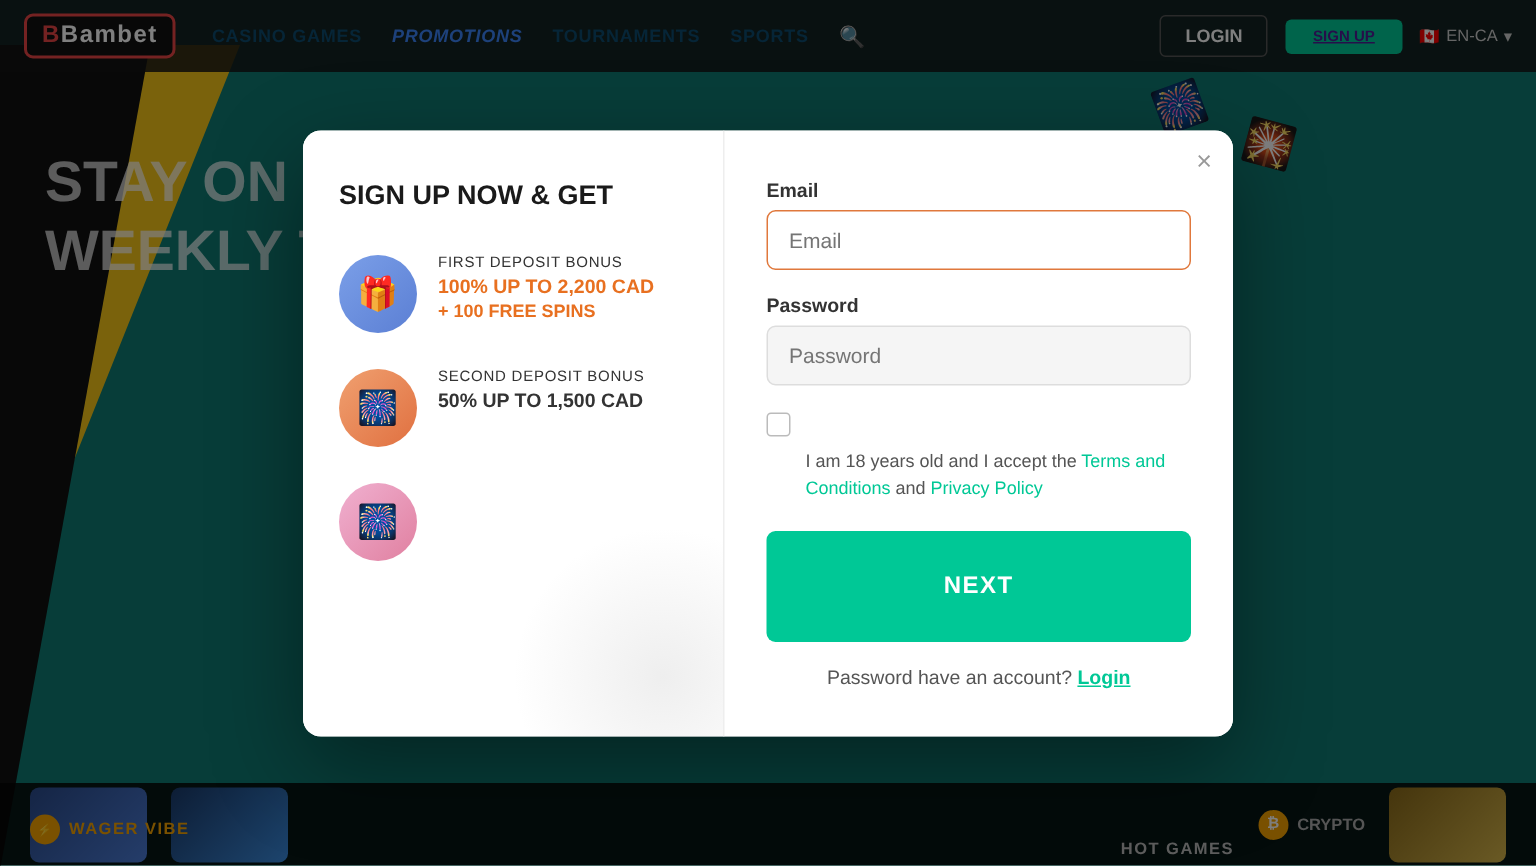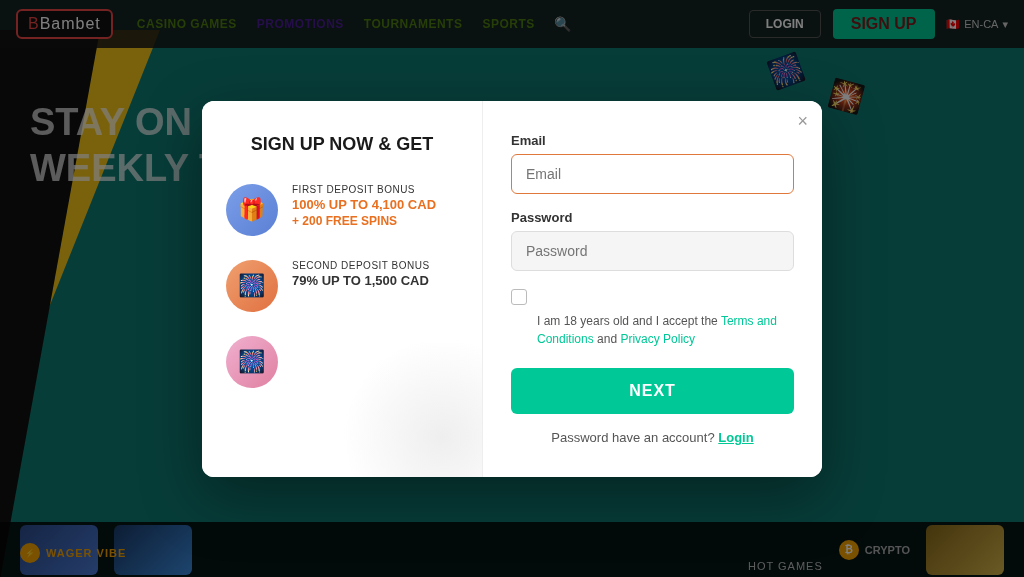--- a/index.html
+++ b/index.html
@@ -67,47 +67,48 @@
       z-index: 10;
       gap: 24px;
     }
 
     .navbar-logo {
       background: #111;
       border: 2px solid #e84545;
       border-radius: 6px;
       padding: 4px 10px;
       color: white;
-      font-weight: 400;
+      font-weight: 700;
       font-size: 16px;
       letter-spacing: 1px;
     }
 
     .navbar-logo span {
       color: #e84545;
     }
 
     .nav-links {
       display: flex;
       gap: 20px;
       flex: 1;
       align-items: center;
     }
 
     .nav-link {
-      color: #4d7c0f;
+      color: #0c4a6e;
       font-size: 12px;
       font-weight: 600;
       letter-spacing: 0.5px;
       text-transform: uppercase;
       cursor: pointer;
     }
 
     .nav-link.active {
-      color: #4c1d95;
+      color: #3b82f6;
+      font-style: italic;
     }
 
     .nav-right {
       display: flex;
       align-items: center;
       gap: 12px;
     }
 
     .btn-login {
       color: white;
@@ -115,28 +116,29 @@
       font-weight: 700;
       padding: 6px 16px;
       border: 1px solid #555;
       border-radius: 4px;
       cursor: pointer;
       background: transparent;
     }
 
     .btn-signup {
       background: #00c896;
-      color: #7f1d1d;
-      font-size: 16px;
+      color: #4c1d95;
+      font-size: 10px;
       font-weight: 700;
       padding: 6px 18px;
       border-radius: 4px;
       cursor: pointer;
       border: none;
       text-transform: uppercase;
+      text-decoration: underline;
     }
 
     .lang-badge {
       color: #ccc;
       font-size: 11px;
       display: flex;
       align-items: center;
       gap: 4px;
     }
 
@@ -202,21 +204,20 @@
       border-radius: 50%;
     }
 
     .modal-left-title {
       font-size: 18px;
       font-weight: 900;
       color: #1a1a1a;
       margin-bottom: 28px;
       text-transform: uppercase;
       line-height: 1.3;
-      text-align: center;
     }
 
     .bonus-item {
       display: flex;
       align-items: flex-start;
       gap: 14px;
       margin-bottom: 24px;
     }
 
     .bonus-icon {
@@ -347,21 +348,21 @@
       color: #00c896;
       text-decoration: none;
     }
 
     .btn-next {
       width: 100%;
       background: #00c896;
       color: white;
       font-size: 16px;
       font-weight: 900;
-      padding: 14px;
+      padding: 28px;
       border: none;
       border-radius: 6px;
       cursor: pointer;
       letter-spacing: 1px;
       text-transform: uppercase;
       margin-bottom: 16px;
     }
 
     .account-text {
       text-align: center;
@@ -471,21 +472,21 @@
     .game-thumb {
       width: 78px;
       height: 50px;
       border-radius: 6px;
       flex-shrink: 0;
     }
 
     .game-label {
       color: #bbb;
       font-size: 11px;
-      font-weight: 400;
+      font-weight: 700;
       text-transform: uppercase;
       letter-spacing: 1px;
       margin-top: 32px;
     }
 
     .spacer { flex: 1; }
   </style>
 </head>
 <body>
 
@@ -528,30 +529,30 @@
 
     <button class="modal-close">×</button>
 
     <div class="modal-left">
       <div class="modal-left-title">SIGN UP NOW &amp; GET</div>
 
       <div class="bonus-item">
         <div class="bonus-icon blue">🎁</div>
         <div class="bonus-text">
           <div class="bonus-label">FIRST DEPOSIT BONUS</div>
-          <div class="bonus-highlight">100% UP TO 4,100 CAD</div>
-          <div class="bonus-free-spins">+ 200 FREE SPINS</div>
+          <div class="bonus-highlight">100% UP TO 2,200 CAD</div>
+          <div class="bonus-free-spins">+ 100 FREE SPINS</div>
         </div>
       </div>
 
       <div class="bonus-item">
         <div class="bonus-icon orange">🎆</div>
         <div class="bonus-text">
           <div class="bonus-label">SECOND DEPOSIT BONUS</div>
-          <div class="bonus-sub">79% UP TO 1,500 CAD</div>
+          <div class="bonus-sub">50% UP TO 1,500 CAD</div>
         </div>
       </div>
 
       <div class="bonus-item">
         <div class="bonus-icon pink">🎆</div>
       </div>
     </div>
 
     <div class="modal-right">
 

